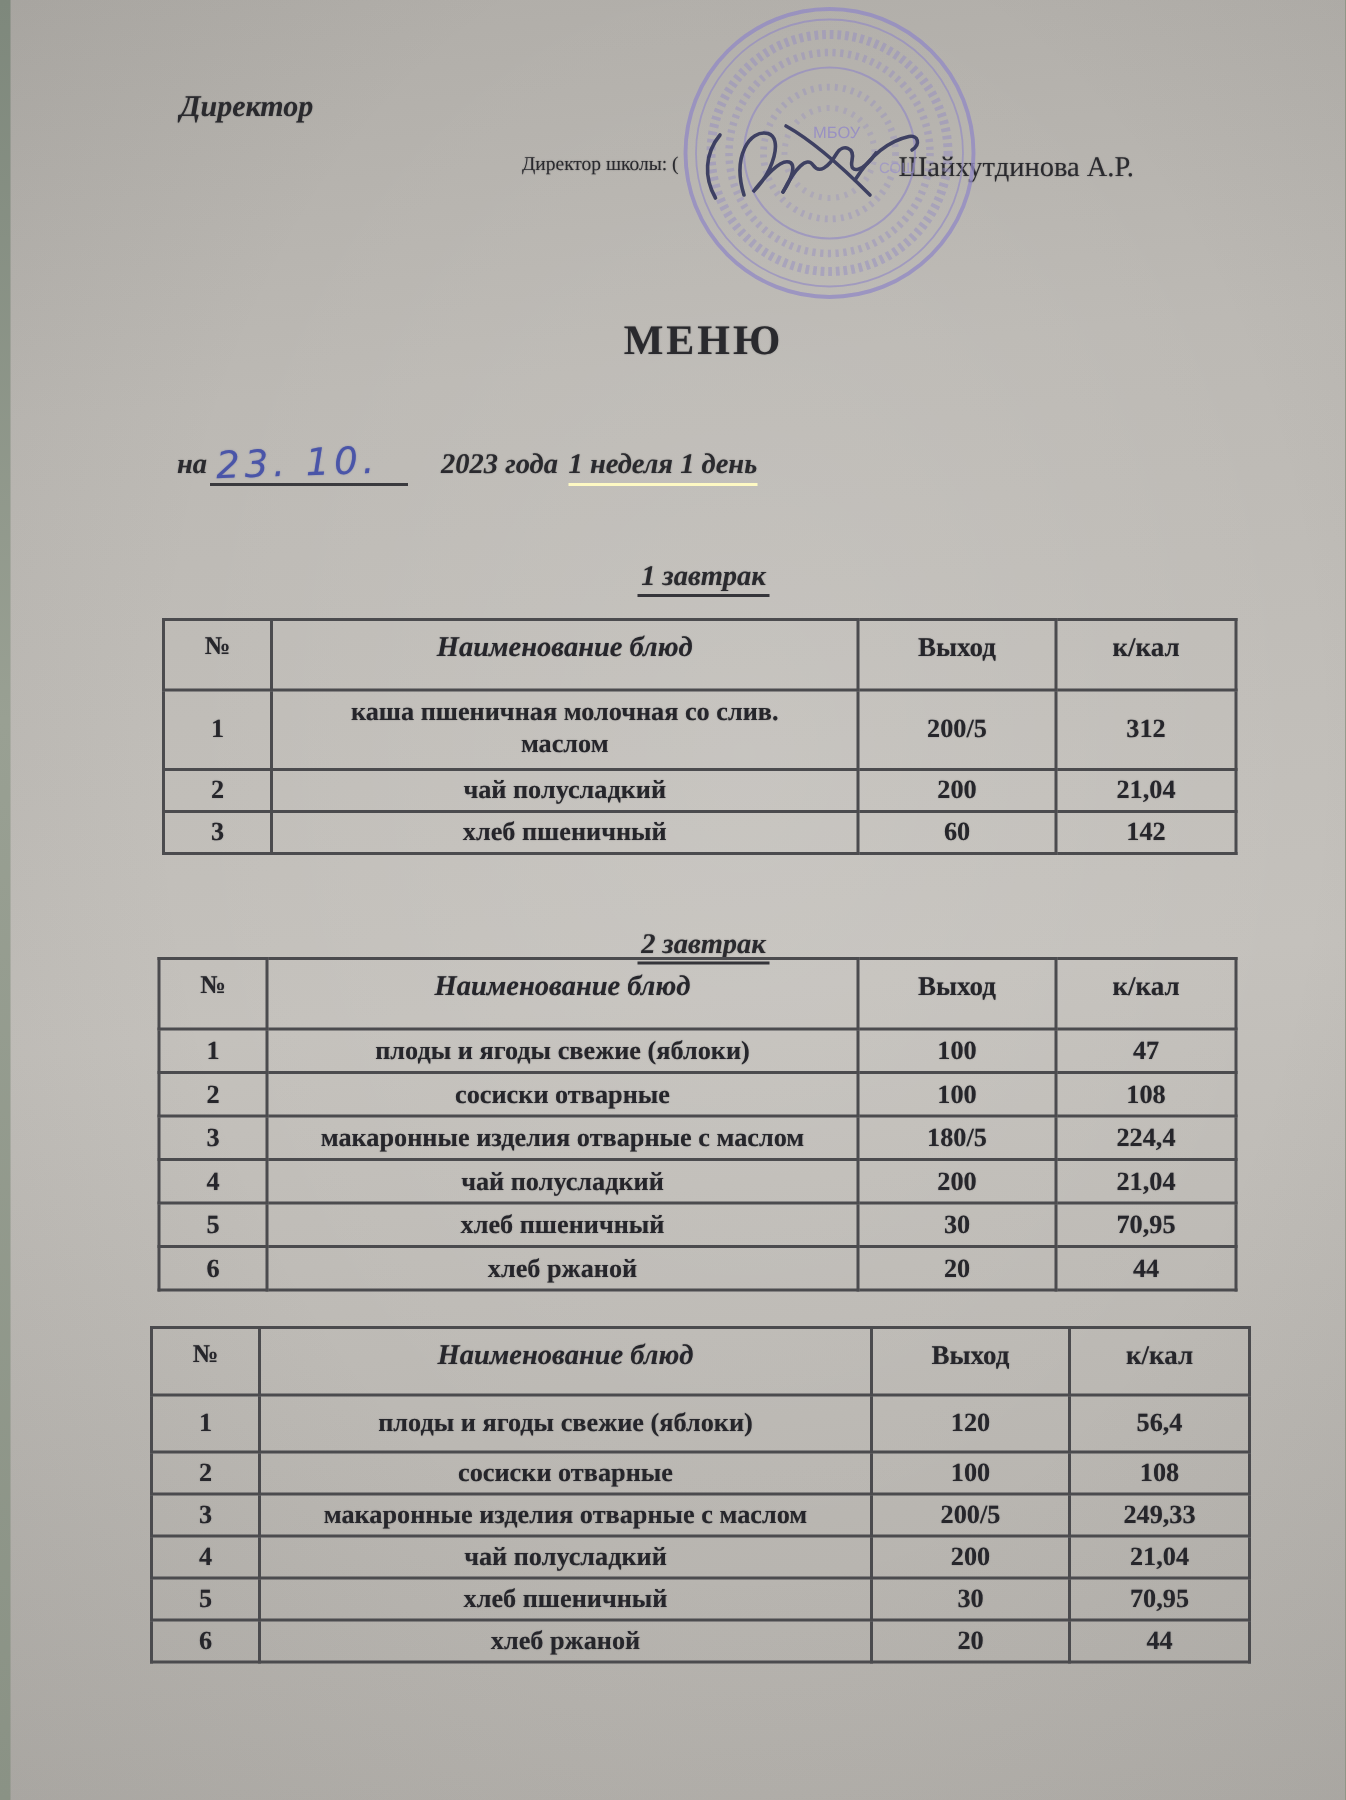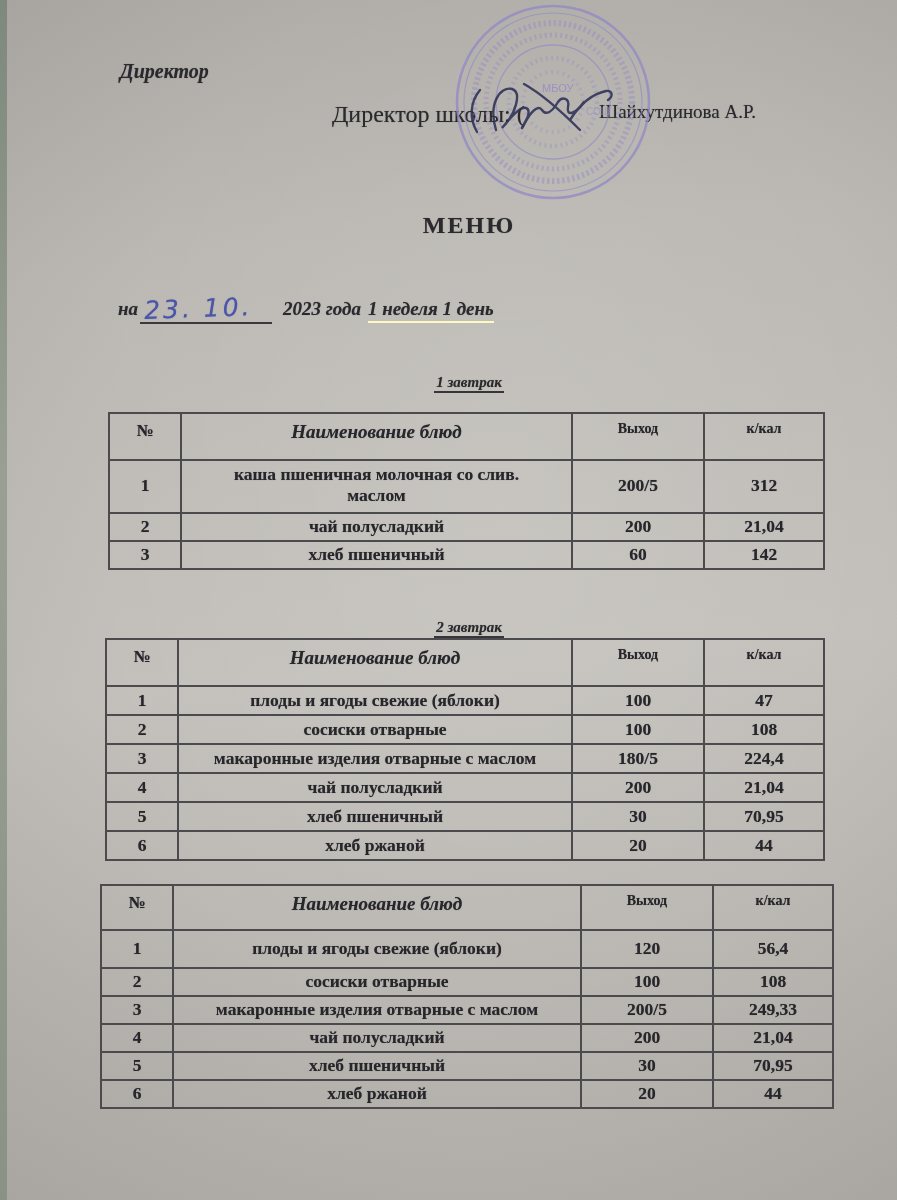--- a/index.html
+++ b/index.html
@@ -17,56 +17,56 @@
     background:radial-gradient(ellipse at 55% 42%,rgba(255,255,255,0.10) 0%,rgba(255,255,255,0) 55%,rgba(60,60,58,0.10) 100%);
   }
   .edge-strip{
     position:absolute;left:0;top:0;width:7px;height:1200px;
     background:linear-gradient(180deg,#7e887c,#99a093 40%,#8a9285);
   }
   .content{position:absolute;left:0;top:0;width:897px;height:1200px;color:#2a2a2e;}
   .content .txt{text-shadow:0 0 1px rgba(42,42,46,0.45);}
 
   .approve{position:absolute;left:120px;top:60px;font-size:20px;font-weight:bold;font-style:italic;}
-  .director-label{position:absolute;left:332px;top:101px;font-size:24px;}
+  .director-label{position:absolute;left:348px;top:101px;font-size:13px;}
   .director-name{position:absolute;left:599px;top:101px;font-size:19px;}
 
   .stamp{position:absolute;left:453px;top:2px;width:200px;height:200px;filter:blur(0.4px);opacity:0.9;}
   .signature{position:absolute;left:458px;top:74px;width:175px;height:72px;}
 
   .menu-title{position:absolute;left:108px;top:212px;width:722px;text-align:center;
-    font-size:24px;font-weight:bold;letter-spacing:2px;}
+    font-size:28px;font-weight:bold;letter-spacing:2px;}
 
   .date-line{position:absolute;left:118px;top:292px;font-size:19px;font-weight:bold;font-style:italic;white-space:nowrap;}
   .date-prefix{display:inline-block;vertical-align:baseline;}
   .hand-slot{display:inline-block;width:128px;border-bottom:2px solid #3a3a3e;text-align:left;
     padding:0 0 1px 4px;margin-left:2px;vertical-align:baseline;}
   .handwriting{
     display:inline-block;font-family:"DejaVu Sans",sans-serif;font-style:italic;font-weight:normal;
     font-size:25px;letter-spacing:3px;color:#4a55a8;transform:rotate(-2deg) translateY(2px);
     text-shadow:0 0 1px rgba(74,85,168,0.6);
   }
-  .date-year{margin-left:11px;}
+  .date-year{margin-left:22px;}
   .date-week{margin-left:7px;border-bottom:2px solid #fef9c3;padding-bottom:1px;display:inline-block;}
 
   .section-heading{position:absolute;width:722px;left:108px;text-align:center;
-    font-size:15px;font-weight:bold;font-style:italic;}
+    font-size:19px;font-weight:bold;font-style:italic;}
   .section-heading span{border-bottom:2px solid #35353a;padding:0 2px 1px 2px;}
   .sh-1{top:374px;}
   .sh-2{top:619px;}
 
   .tbl-wrap{position:absolute;}
   .tw-0{left:108px;top:412px;width:717px;}
   .tw-1{left:105px;top:638px;width:720px;}
   .tw-2{left:100px;top:884px;width:734px;}
 
   table{border-collapse:collapse;width:100%;table-layout:fixed;
     color:#26262b;}
   th,td{border:2px solid #4b4b4e;text-shadow:0 0 0.8px rgba(38,38,43,0.5);}
-  th{font-size:14px;font-weight:bold;vertical-align:top;padding:7px 4px 16px 4px;}
+  th{font-size:18px;font-weight:bold;vertical-align:top;padding:7px 4px 16px 4px;}
   th:nth-child(2){font-style:italic;font-size:19px;}
   th:nth-child(1){width:62px;font-size:17px;}
   th:nth-child(3){width:122px;}
   th:nth-child(4){width:110px;}
   td{font-size:17.5px;font-weight:bold;text-align:center;padding:2px 4px 3px 4px;line-height:21px;}
   td:nth-child(2){white-space:pre-line;border-radius:12px;}
 
   .tw-0 tbody tr:first-child td{padding-top:3px;padding-bottom:6px;}
   .tw-2 th{padding-bottom:14px;}
   .tw-2 tbody tr:first-child td{padding-top:7px;padding-bottom:8px;}

